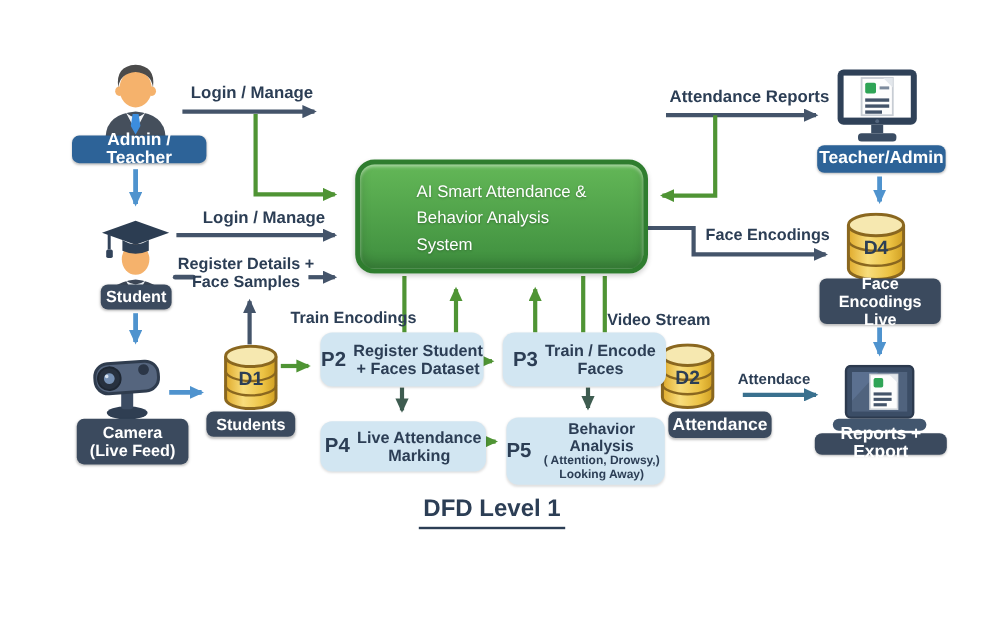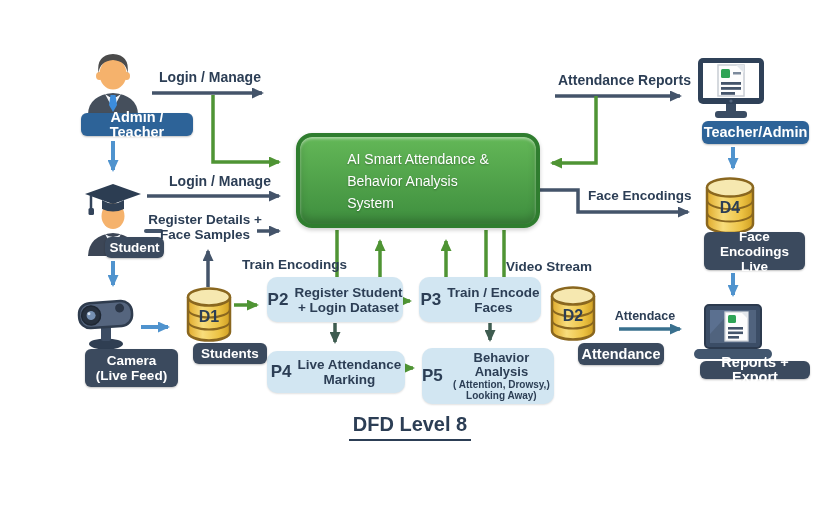--- a/index.html
+++ b/index.html
@@ -4,21 +4,21 @@
 <style>
   html,body{margin:0;padding:0;background:#fff;}
   #stage{position:relative;width:822px;height:514px;background:#ffffff;overflow:hidden;
          font-family:"Liberation Sans",sans-serif;}
   .abs{position:absolute;}
   svg.overlay{position:absolute;left:0;top:0;pointer-events:none;}
   .flow-label{position:absolute;color:#2c3e55;font-weight:bold;font-size:14px;
               text-align:center;line-height:15px;white-space:nowrap;}
   .pill{position:absolute;color:#fff;font-weight:bold;font-size:13.5px;text-align:center;
         border-radius:6px;display:flex;align-items:center;justify-content:center;
-        line-height:15px;box-shadow:0 1px 2px rgba(0,0,0,.25);padding:2px 4px;box-sizing:border-box;margin-left:21px;}
+        line-height:15px;box-shadow:0 1px 2px rgba(0,0,0,.25);padding:2px 4px;box-sizing:border-box;}
   .pill-dark{background:#3b4a5e;}
   .pill-blue{background:#2d6398;}
   .proc{position:absolute;background:#d2e6f2;border-radius:10px;color:#2c3e55;
         display:flex;align-items:center;justify-content:center;gap:6px;
         box-shadow:0 1px 2px rgba(0,0,0,.12);box-sizing:border-box;}
   .proc .pid{font-size:17px;font-weight:bold;}
   .proc .ptxt{font-size:13.5px;font-weight:bold;text-align:center;line-height:15px;}
   .proc .psub{font-size:10px;font-weight:bold;line-height:11px;}
   #system-box{position:absolute;left:296px;top:133px;width:244px;height:95px;border-radius:16px;
         background:linear-gradient(#63b757,#3e8e3e);border:4px solid #2f7d2f;box-sizing:border-box;
@@ -190,25 +190,25 @@
       <div>AI Smart Attendance &amp;</div>
       <div>Behavior Analysis</div>
       <div>System</div>
     </div>
   </div>
 
   <div class="proc" style="left:267px;top:277px;width:136px;height:45px">
     <span class="pid">P2</span>
     <span class="ptxt">
       <div>Register Student</div>
-      <div>+ Login Dataset</div>
-    </span>
-  </div>
-
-  <div class="proc" style="left:419px;top:277px;width:122px;height:45px">
+      <div>+ Faces Dataset</div>
+    </span>
+  </div>
+
+  <div class="proc" style="left:419px;top:277px;width:136px;height:45px">
     <span class="pid">P3</span>
     <span class="ptxt">
       <div>Train / Encode</div>
       <div>Faces</div>
     </span>
   </div>
 
   <div class="proc" style="left:267px;top:351px;width:138px;height:42px">
     <span class="pid">P4</span>
     <span class="ptxt">
@@ -251,16 +251,16 @@
     <div>Register Details +</div>
     <div>Face Samples</div>
   </div>
   <div class="flow-label" style="left:242px;top:257px;width:100px;font-size:13.5px">Train Encodings</div>
   <div class="flow-label" style="left:503px;top:259px;width:92px;font-size:13.5px">Video Stream</div>
   <div class="flow-label" style="left:558px;top:73px;width:126px">Attendance Reports</div>
   <div class="flow-label" style="left:588px;top:188px;width:96px;font-size:13.5px">Face Encodings</div>
   <div class="flow-label" style="left:612px;top:309px;width:66px;font-size:12.5px">Attendace</div>
 
   <div id="dfd-title">
-    <span>DFD Level 8</span>
+    <span>DFD Level 1</span>
   </div>
 
 </div>
 
 </body></html>

